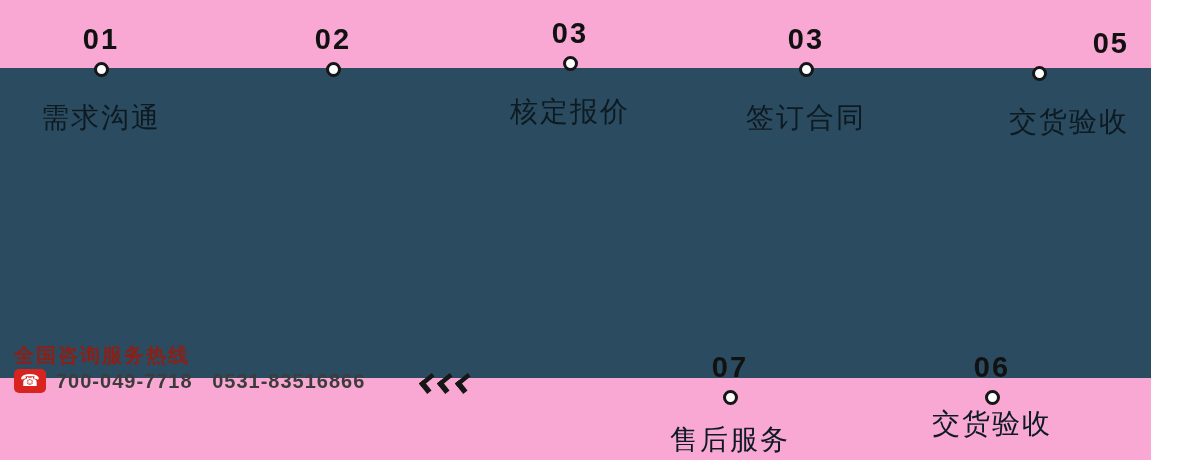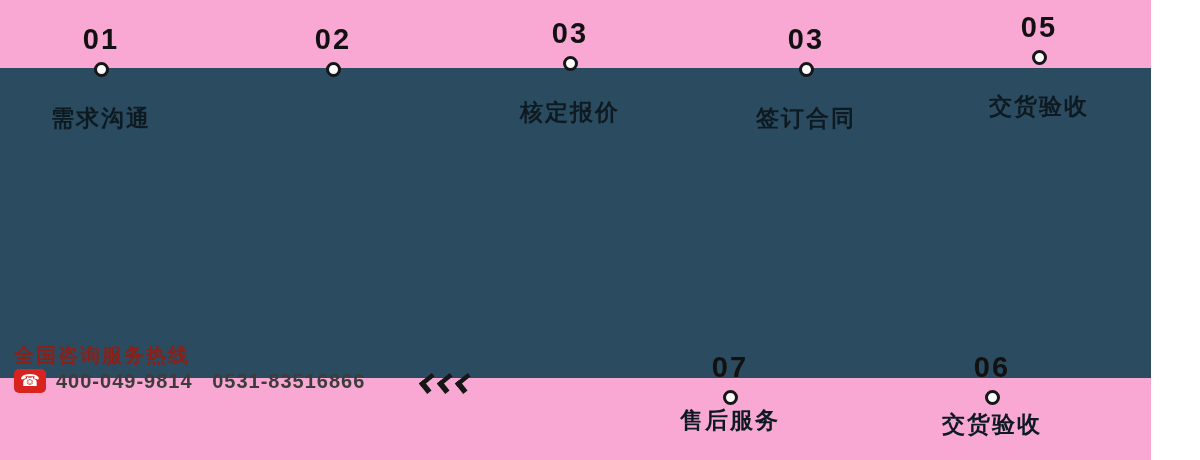--- a/index.html
+++ b/index.html
@@ -20,25 +20,25 @@
   .step .num{
     font-size:29px;font-weight:bold;letter-spacing:2px;line-height:34px;
     color:var(--number-text,#111111);
   }
   .step .dot{
     width:9px;height:9px;border:3px solid var(--dot-border,#161616);
     background:#ffffff;border-radius:50%;
     margin:6px auto 0 auto;
   }
   .step .label{
-    font-size:23px;font-weight:bold;letter-spacing:2px;line-height:30px;
+    font-size:28px;font-weight:normal;letter-spacing:2px;line-height:30px;
     color:var(--label-text,#0e1a22);
     margin-top:26px;
   }
-  .step.bottom .label{margin-top:0;}
+  .step.bottom .label{margin-top:20px;}
   .step.s06 .label{margin-top:4px;}
   .hotline{position:absolute;left:14px;top:342px;width:400px;}
   .hotline-title{
     font-size:20px;font-weight:bold;letter-spacing:2px;
     color:var(--hotline-title,#8b2018);
   }
   .hotline-row{display:flex;align-items:center;}
   .phone-icon{
     display:inline-flex;align-items:center;justify-content:center;
     width:32px;height:24px;border-radius:5px;
@@ -86,21 +86,21 @@
     <div class="dot"></div>
     <div class="label">核定报价</div>
   </div>
 
   <div class="step" style="left:716px;top:22px;">
     <div class="num">03</div>
     <div class="dot"></div>
     <div class="label">签订合同</div>
   </div>
 
-  <div class="step" style="left:949px;top:10px;">
+  <div class="step" style="left:949px;top:26px;text-align:right;">
     <div class="num">05</div>
     <div class="dot"></div>
     <div class="label">交货验收</div>
   </div>
 
   <div class="step bottom" style="left:640px;top:350px;">
     <div class="num">07</div>
     <div class="dot"></div>
     <div class="label">售后服务</div>
   </div>
@@ -108,21 +108,21 @@
   <div class="step bottom s06" style="left:902px;top:350px;">
     <div class="num">06</div>
     <div class="dot"></div>
     <div class="label">交货验收</div>
   </div>
 
   <div class="hotline">
     <div class="hotline-title">全国咨询服务热线</div>
     <div class="hotline-row">
       <span class="phone-icon">☎</span>
-      <span class="hotline-numbers">400-049-9814   0531-83516866</span>
+      <span class="hotline-numbers">700-049-7718   0531-83516866</span>
     </div>
   </div>
 
   <div class="arrows">
     <span class="chev"></span>
     <span class="chev"></span>
     <span class="chev"></span>
   </div>
 
 </div>

